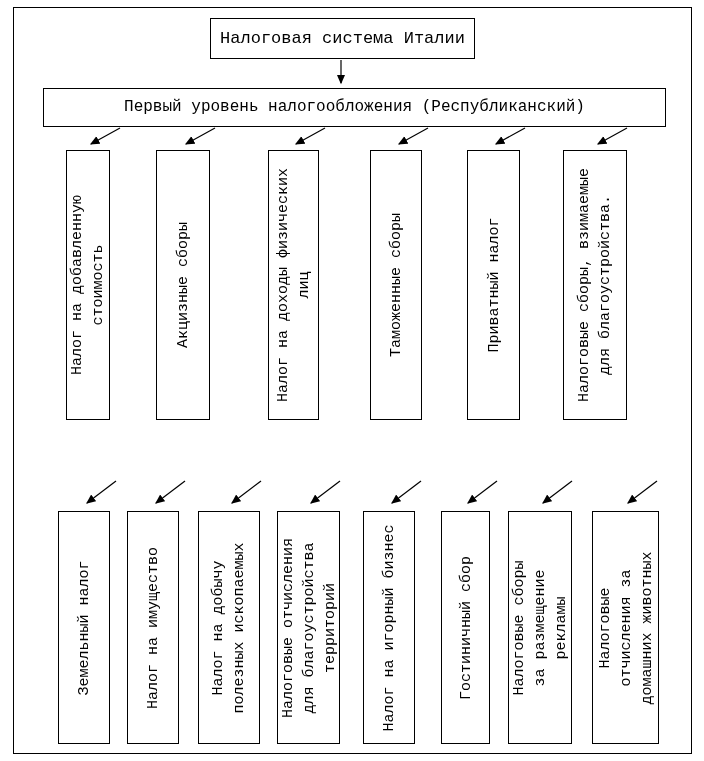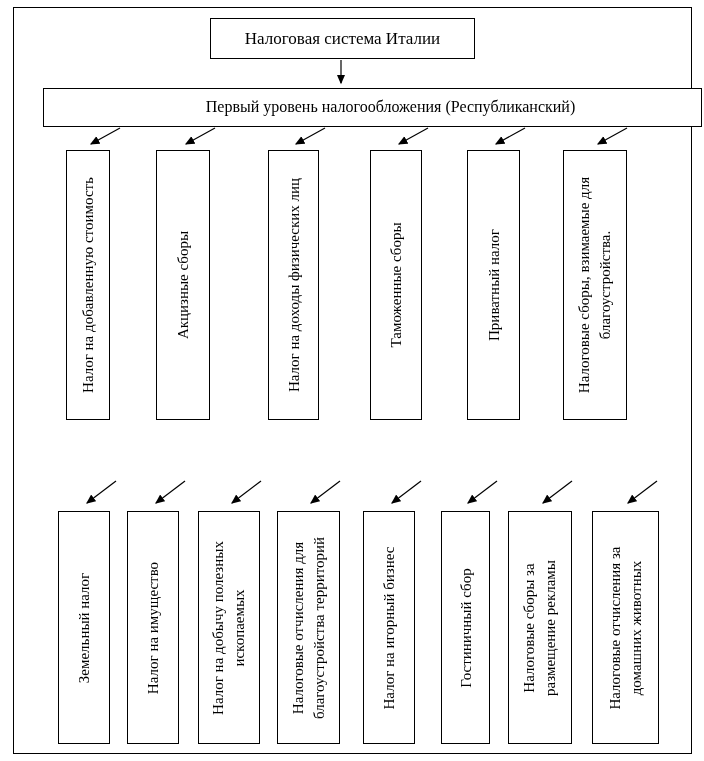--- a/index.html
+++ b/index.html
@@ -1,21 +1,21 @@
 <!DOCTYPE html>
 <html><head>
 <meta charset="utf-8">
 <style>
   html, body { margin: 0; padding: 0; background: #ffffff; }
   .canvas {
     position: relative;
     width: 704px;
     height: 761px;
     background: #ffffff;
-    font-family: Liberation Serif, serif;
+    font-family: Liberation Mono, monospace;
     color: #000000;
     overflow: hidden;
   }
   .outer-border {
     position: absolute;
     left: 13px; top: 7px;
     width: 677px; height: 745px;
     border: 1px solid #000000;
   }
   .arrows {
@@ -80,21 +80,21 @@
     <line x1="421" y1="481" x2="392" y2="503" stroke="#000000" stroke-width="1.2" marker-end="url(#ah)"></line>
     <line x1="497" y1="481" x2="468" y2="503" stroke="#000000" stroke-width="1.2" marker-end="url(#ah)"></line>
     <line x1="572" y1="481" x2="543" y2="503" stroke="#000000" stroke-width="1.2" marker-end="url(#ah)"></line>
     <line x1="657" y1="481" x2="628" y2="503" stroke="#000000" stroke-width="1.2" marker-end="url(#ah)"></line>
   </svg>
 
   <div class="hbox title-box" style="left:210px; top:18px; width:263px; height:39px;">
     <span>Налоговая система Италии</span>
   </div>
 
-  <div class="hbox" style="left:43px; top:88px; width:621px; height:37px;padding-left:36px;">
+  <div class="hbox" style="left:43px; top:88px; width:621px; height:37px;">
     <span>Первый уровень налогообложения (Республиканский)</span>
   </div>
 
   <div class="vbox" style="left:66px; top:150px; width:42px; height:268px;">
     <div class="vtext" style="width:252px;">Налог на добавленную стоимость</div>
   </div>
   <div class="vbox" style="left:156px; top:150px; width:52px; height:268px;">
     <div class="vtext" style="width:252px;">Акцизные сборы</div>
   </div>
   <div class="vbox" style="left:268px; top:150px; width:49px; height:268px;">

